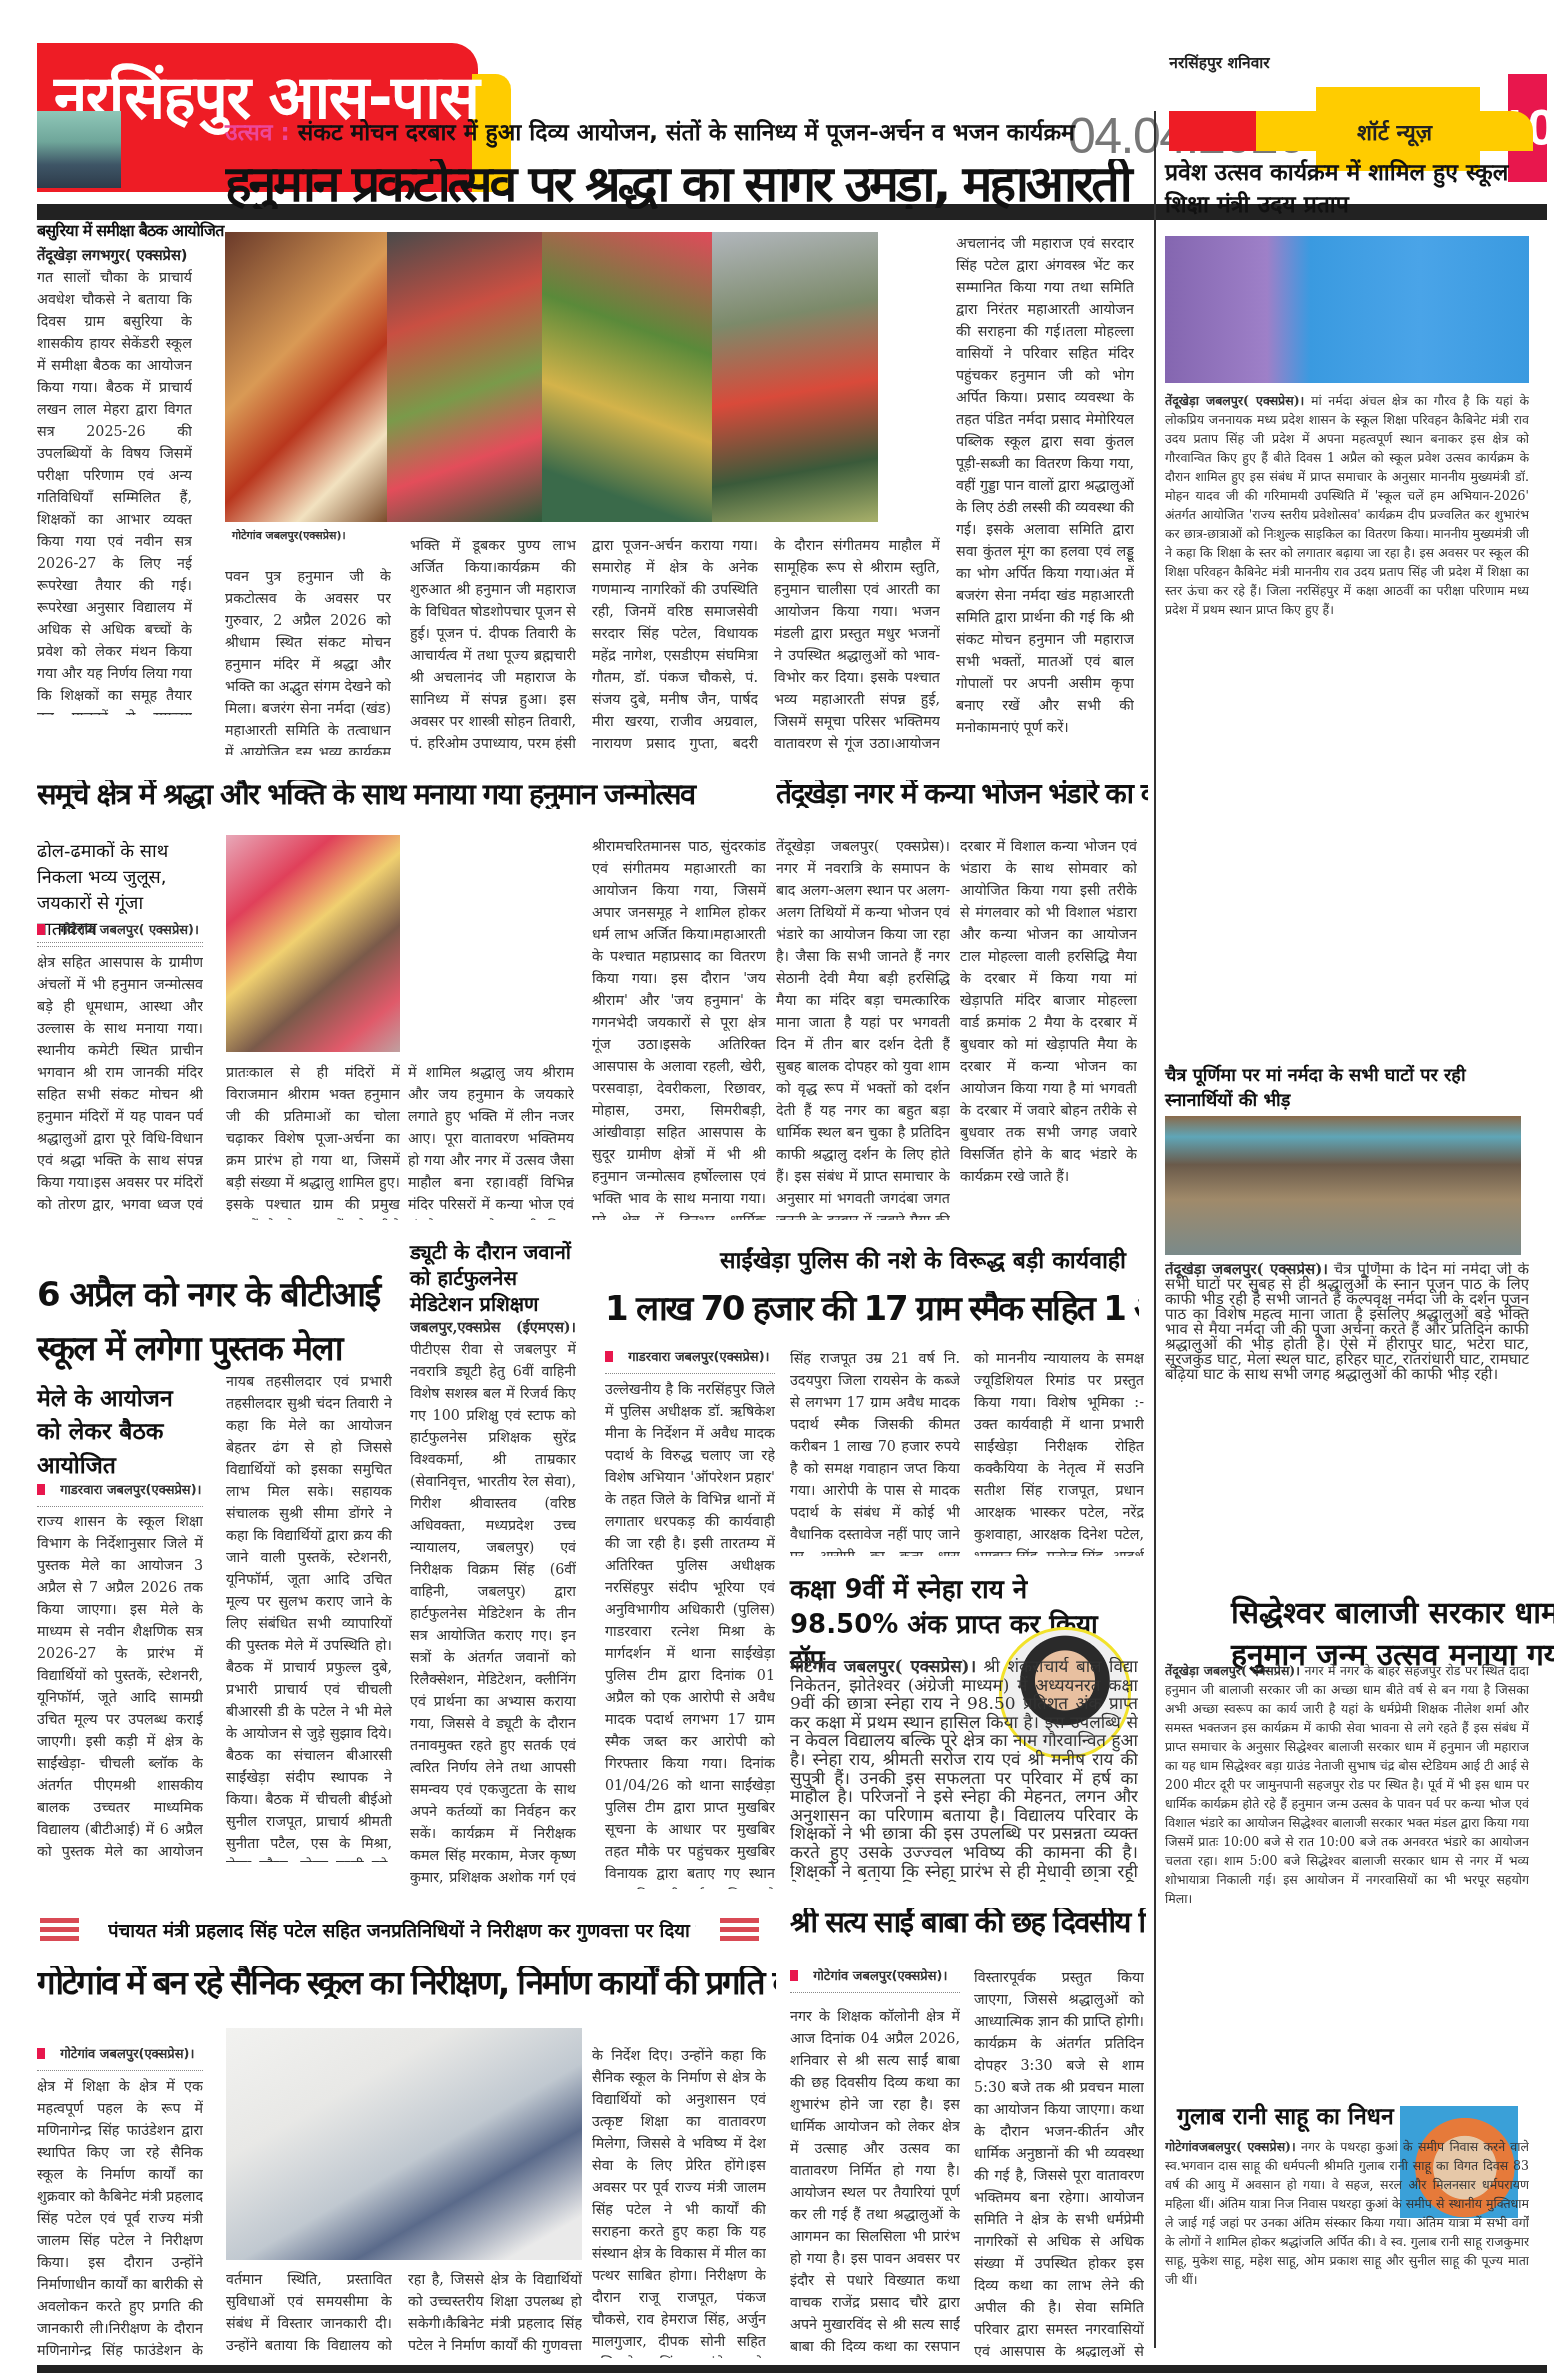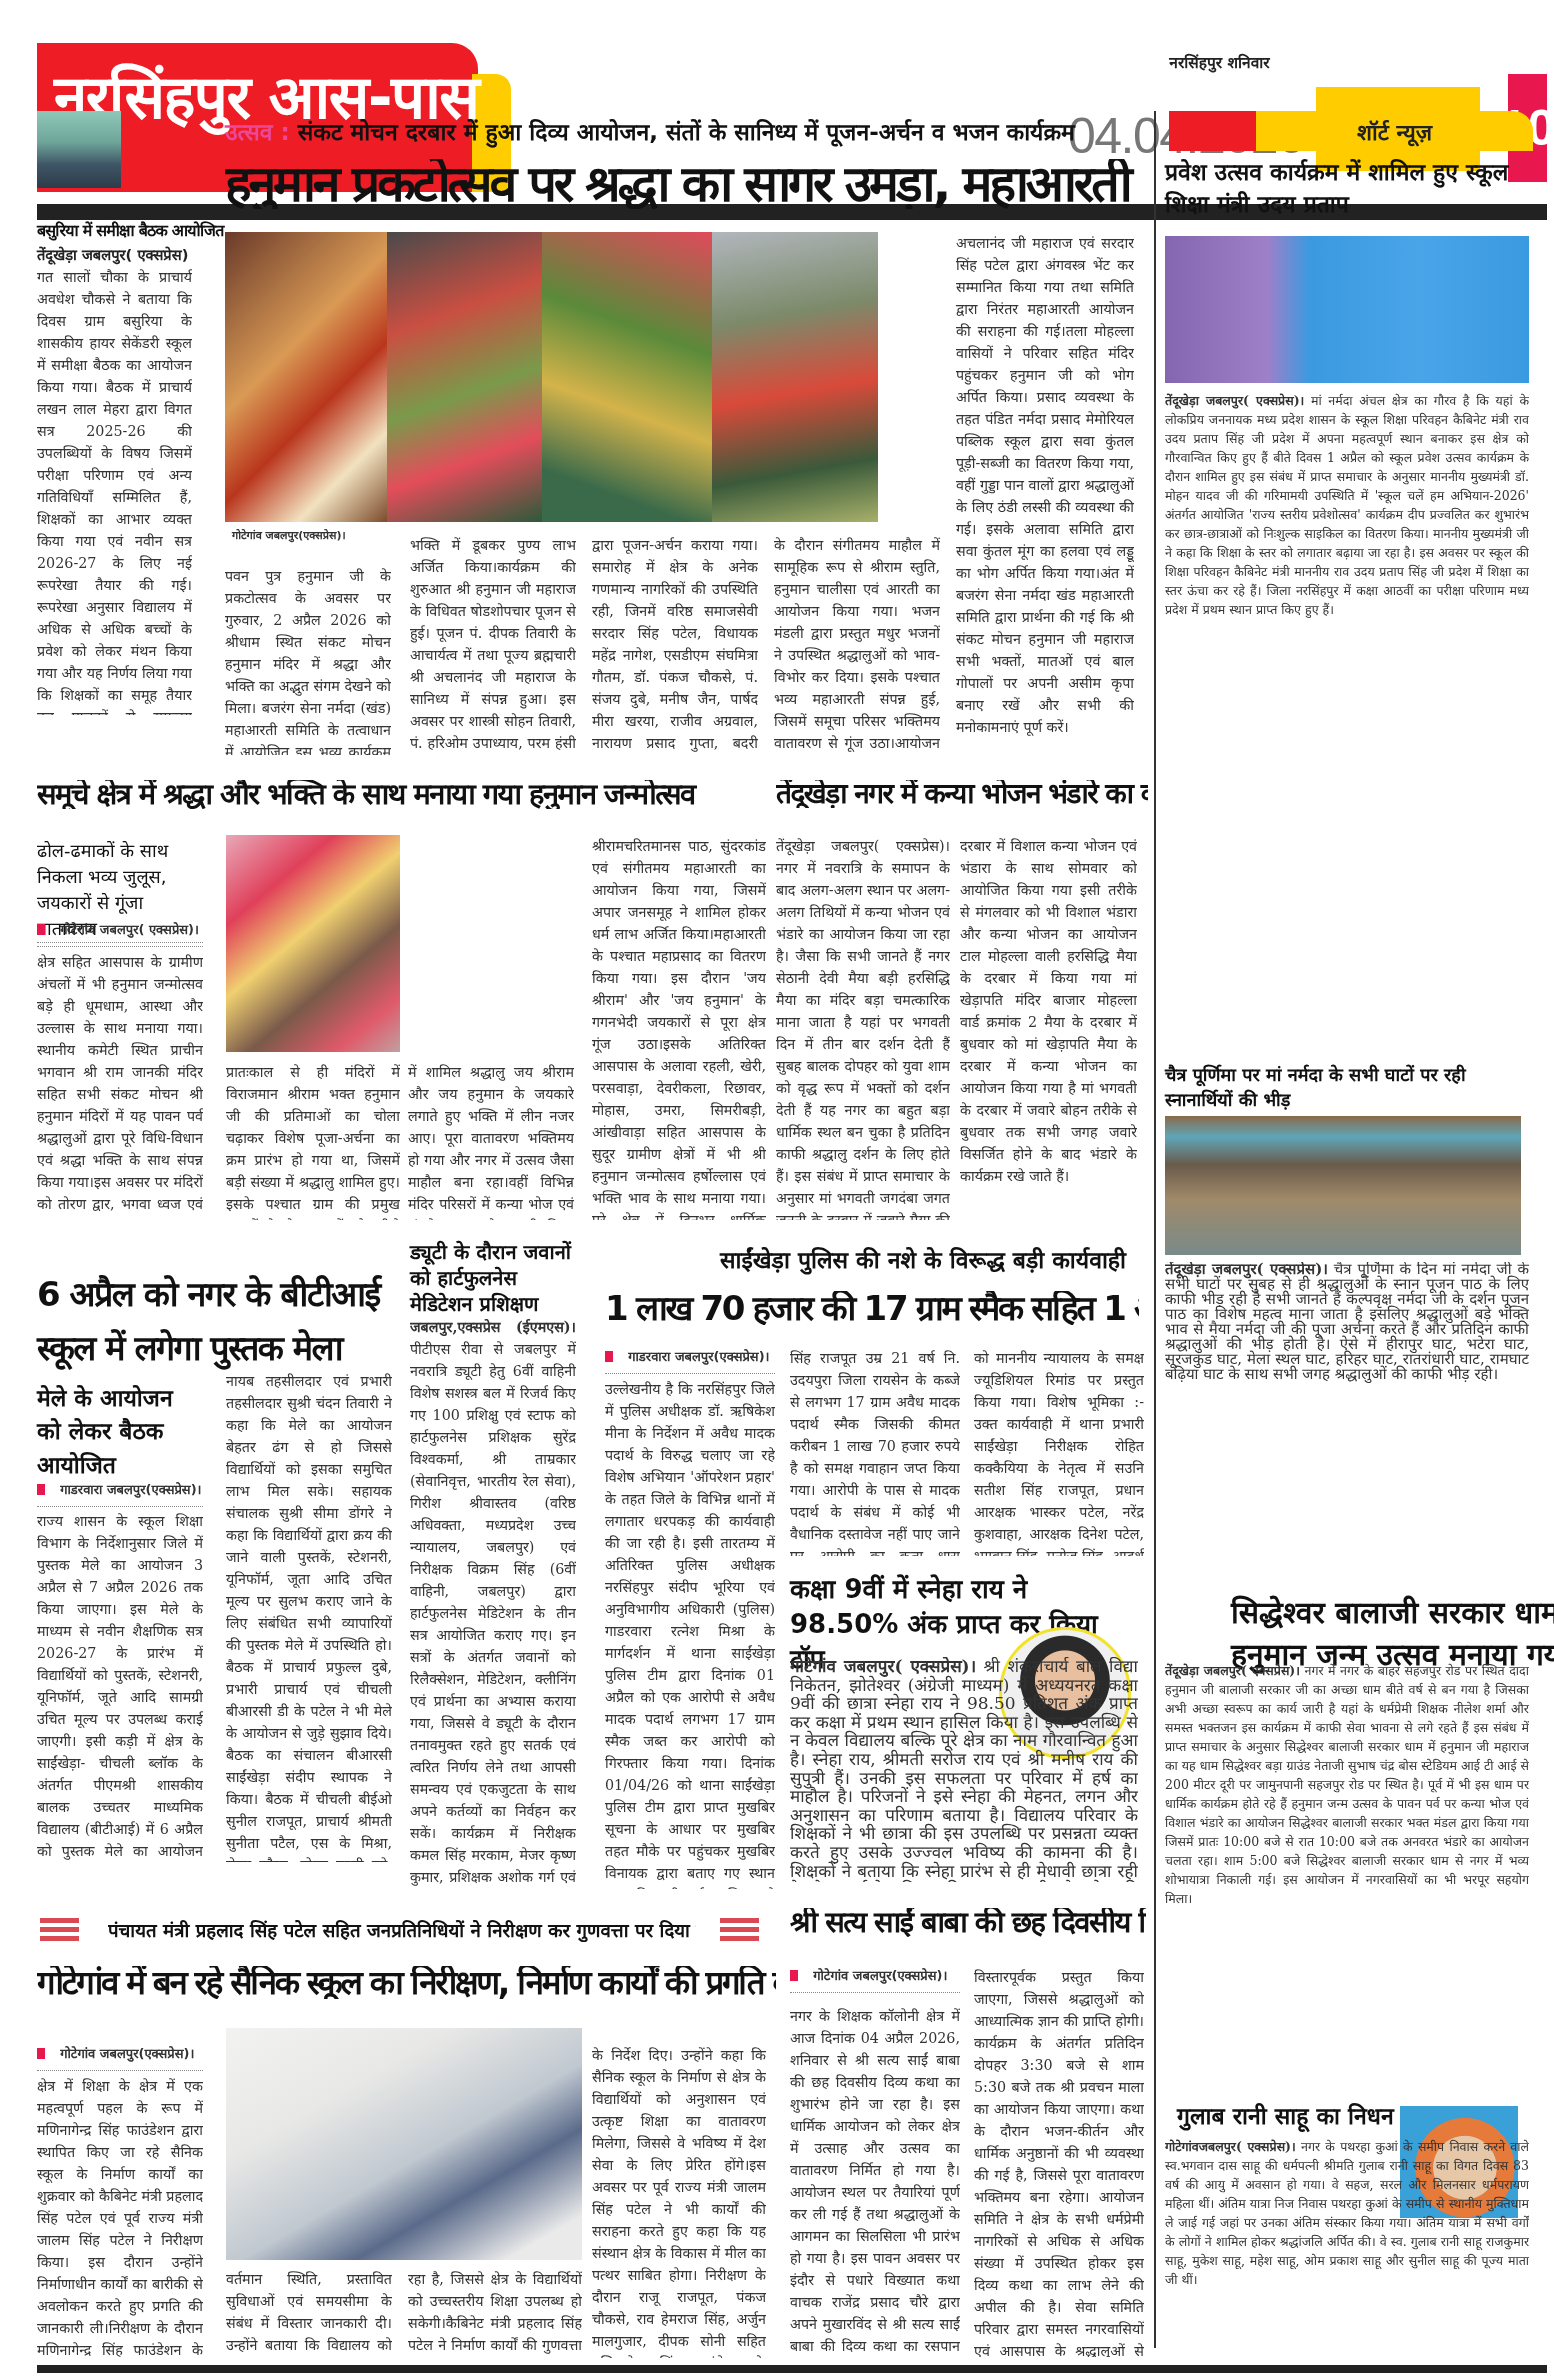--- a/index.html
+++ b/index.html
@@ -37,21 +37,21 @@
 <div class="abs masthead-yellow"></div>
 <div class="abs masthead-title">नरसिंहपुर आस-पास</div>
 <div class="abs edition">नरसिंहपुर शनिवार</div>
 <div class="abs date">04.04.2026</div>
 <div class="abs paper-badge">जबलपुर एक्सप्रेस</div>
 <div class="abs page-num">10</div>
 <div class="abs rule-top"></div>
 
 <div class="abs photo" style="left:37px;top:111px;width:84px;height:77px;background:linear-gradient(180deg,#8fc7b8 0%,#6fa69a 40%,#3e5566 70%,#2d3b4a 100%)"></div>
 <div class="abs head-m" style="left:37px;top:221px;width:217px;font-size:16px;letter-spacing:-0.8px">बसुरिया में समीक्षा बैठक आयोजित</div>
-<div class="abs" style="left:37px;top:244px;width:217px;font-size:14.7px;font-weight:bold">तेंदूखेड़ा जबलपुर( एक्सप्रेस)</div>
+<div class="abs" style="left:37px;top:244px;width:217px;font-size:14.7px;font-weight:bold">तेंदूखेड़ा लगभगुर( एक्सप्रेस)</div>
 <div class="abs col-text" style="left:37px;top:266px;width:155px;height:449px">गत सालों चौका के प्राचार्य अवधेश चौकसे ने बताया कि दिवस ग्राम बसुरिया के शासकीय हायर सेकेंडरी स्कूल में समीक्षा बैठक का आयोजन किया गया। बैठक में प्राचार्य लखन लाल मेहरा द्वारा विगत सत्र 2025-26 की उपलब्धियों के विषय जिसमें परीक्षा परिणाम एवं अन्य गतिविधियाँ सम्मिलित हैं, शिक्षकों का आभार व्यक्त किया गया एवं नवीन सत्र 2026-27 के लिए नई रूपरेखा तैयार की गई। रूपरेखा अनुसार विद्यालय में अधिक से अधिक बच्चों के प्रवेश को लेकर मंथन किया गया और यह निर्णय लिया गया कि शिक्षकों का समूह तैयार कर पालकों से समन्वय स्थापित किया जाये और बच्चों को स्कूल में प्रवेश लेने के लिये प्रोत्साहित किया जाये जिससे शाला में सत्र 2026-27 में अधिक से अधिक नये बच्चों का प्रवेश हो सकें। इस बैठक मे समस्त शिक्षक उपस्थित रहे।</div>
 
 <div class="abs kicker" style="left:225px;top:115px;font-size:23px">
   <span class="lbl">उत्सव :</span>
   <span>संकट मोचन दरबार में हुआ दिव्य आयोजन, संतों के सानिध्य में पूजन-अर्चन व भजन कार्यक्रम</span>
 </div>
 <div class="abs head-xl" style="left:225px;top:159px;font-size:50px;width:914px;overflow:hidden;letter-spacing:-3.1px">हनुमान प्रकटोत्सव पर श्रद्धा का सागर उमड़ा, महाआरती में भावविभोर हुए भक्त</div>
 <div class="abs vrule" style="left:1154px;top:111px;height:2237px"></div>
 
 <div class="abs photo" style="left:225px;top:232px;width:163px;height:290px;background:linear-gradient(135deg,#6a3a2a,#d99a55 40%,#b9361d 60%,#f2e2c0 80%,#7a4a2a)"></div>

